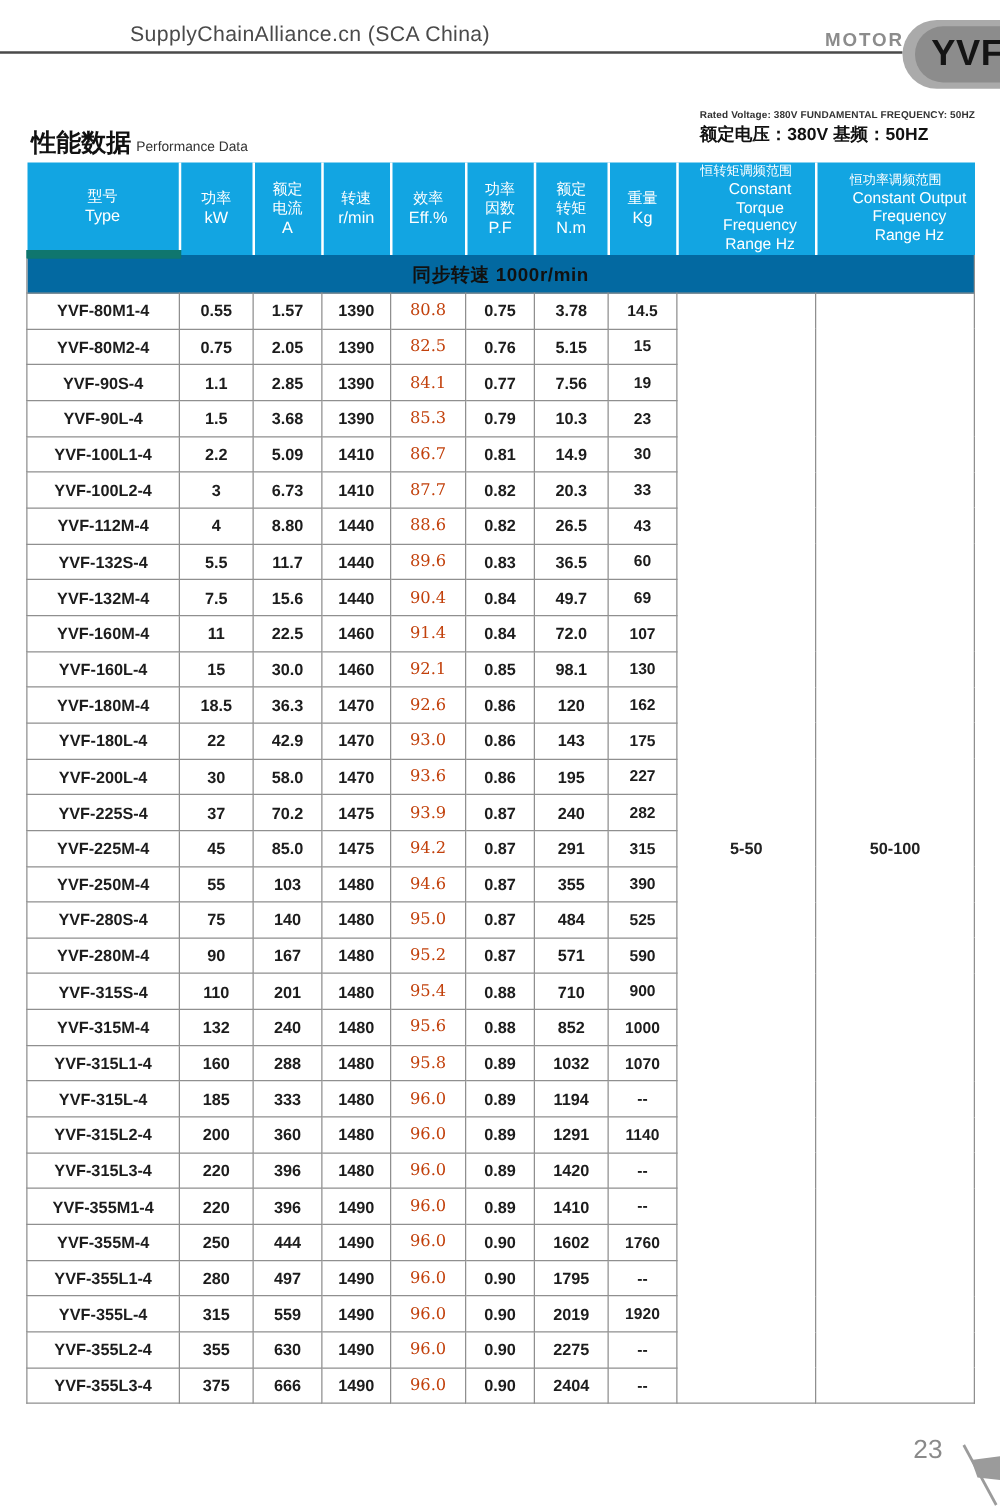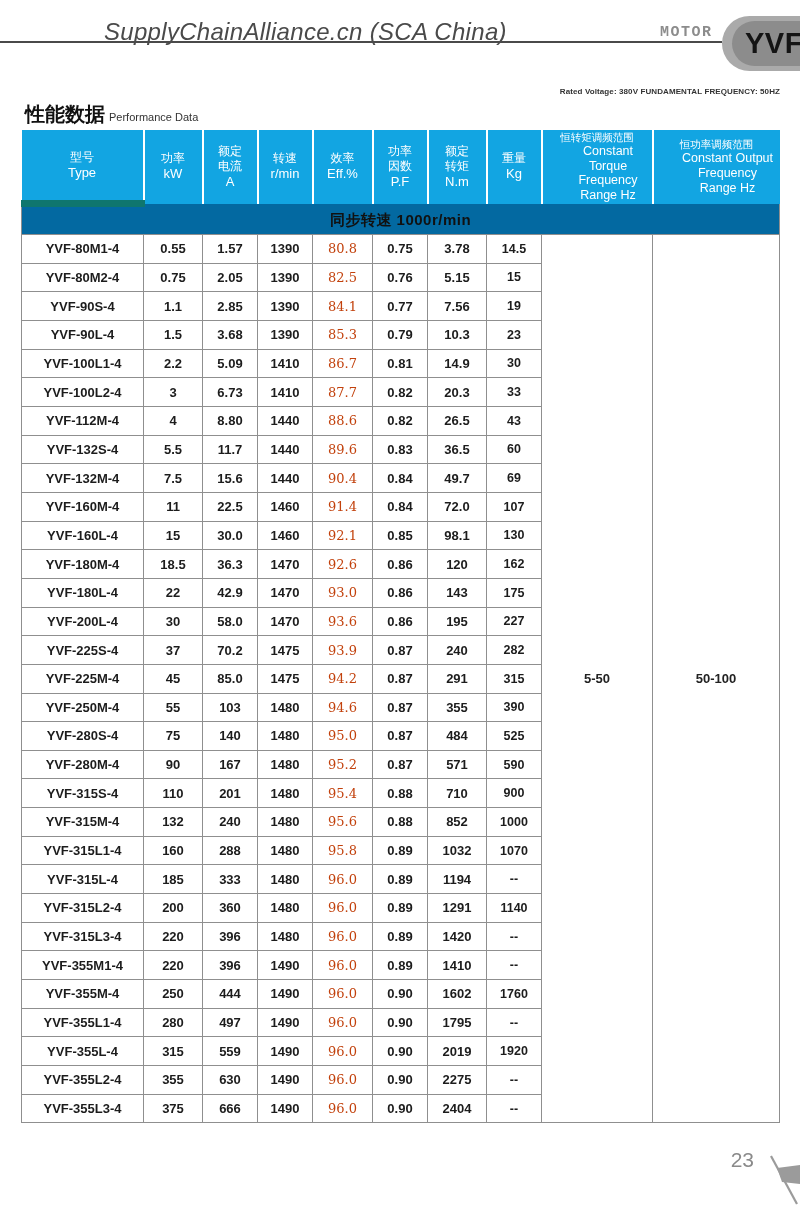--- a/index.html
+++ b/index.html
@@ -2,26 +2,26 @@
 <html><head>
 <meta charset="utf-8">
 <style>
   html,body{margin:0;padding:0;}
   body{
     width:800px;height:1208px;position:relative;background:#ffffff;
     font-family:"Liberation Sans", sans-serif;overflow:hidden;
   }
   
   .site-name{
-    position:absolute;left:104px;top:18px;font-size:24px;color:#4a4a4a;
-    letter-spacing:.3px;font-weight:400;font-style:italic;
+    position:absolute;left:104px;top:18px;font-size:17px;color:#4a4a4a;
+    letter-spacing:.3px;font-weight:400;
   }
   .motor-label{
     position:absolute;left:660px;top:24px;font-size:15px;font-weight:bold;
-    color:#8c8c8c;letter-spacing:1.5px;font-family:Liberation Mono, monospace;
+    color:#8c8c8c;letter-spacing:1.5px;
   }
   .header-rule{
     position:absolute;left:0;top:41px;width:722px;height:2px;background:#4a4a4a;
   }
   .badge-outer{
     position:absolute;left:722px;top:16px;width:90px;height:55px;
     background:#aaaaaa;border-radius:28px 0 0 28px;
   }
   .badge-inner{
     position:absolute;left:10px;top:5px;width:80px;height:45px;
@@ -83,20 +83,21 @@
   <div class="badge-inner">
     <span class="badge-text">YVF</span>
   </div>
 </div>
 
 <div class="title-block">
   <span class="title-zh">性能数据</span><span class="title-en">Performance Data</span>
 </div>
 <div class="ratings">
   <div class="ratings-en">Rated Voltage: 380V FUNDAMENTAL FREQUENCY: 50HZ</div>
+  <div class="ratings-zh">额定电压：380V  基频：50HZ</div>
 </div>
 
 <div class="tbl-wrap">
 <table>
   <colgroup>
     <col class="w0">
         <col class="w1">
         <col class="w2">
         <col class="w3">
         <col class="w4">

